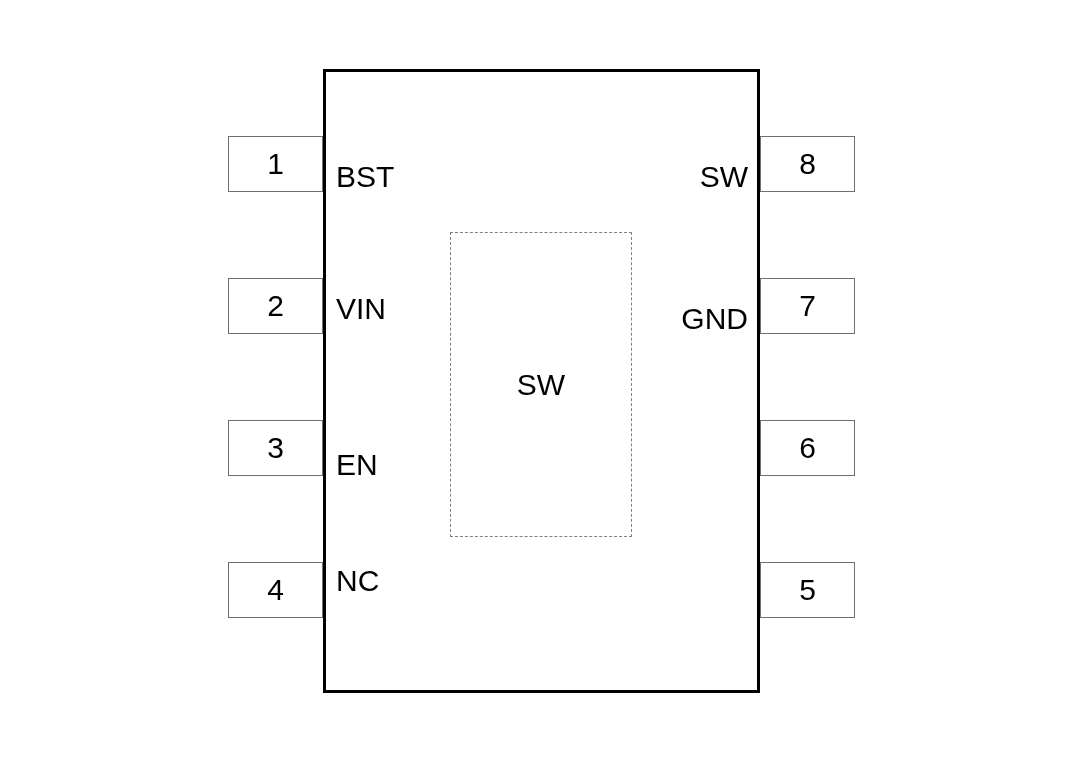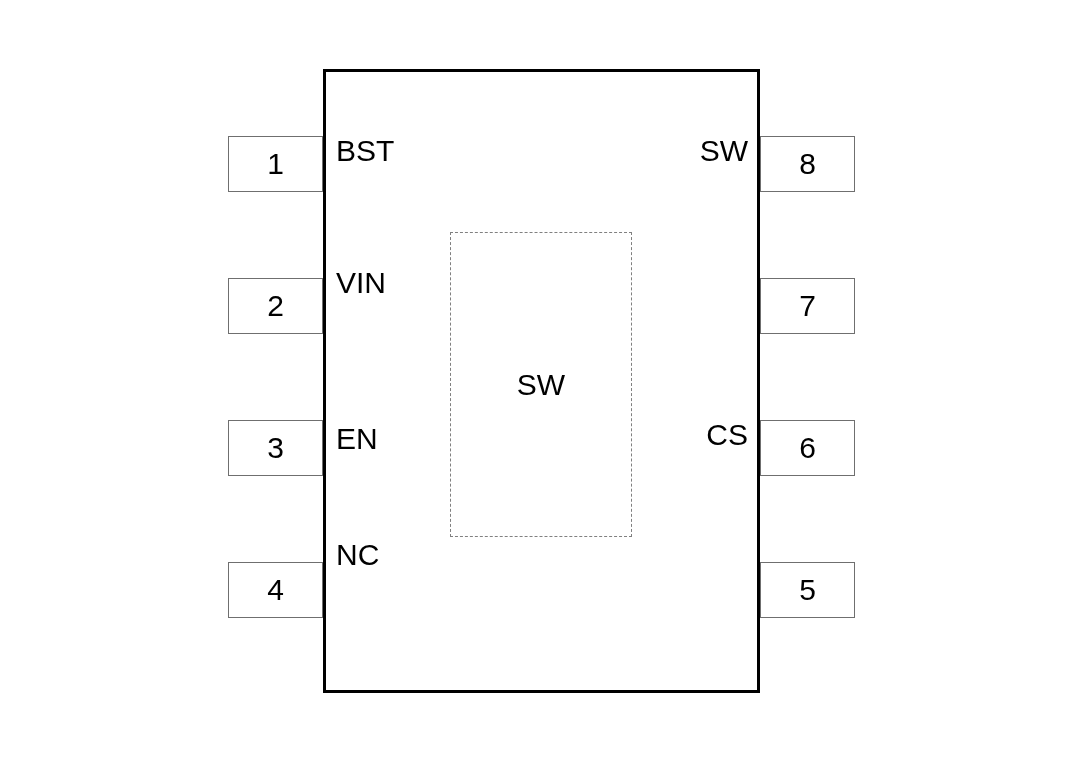--- a/index.html
+++ b/index.html
@@ -76,21 +76,21 @@
     font-size: 30px;
     color: #000000;
     line-height: 1;
   }
 
   
   .pin-name {
     position: absolute;
     height: 56px;
     display: flex;
-    align-items: flex-start;
+    align-items: flex-end;
     font-size: 30px;
     color: #000000;
     line-height: 1;
     z-index: 5;
     white-space: nowrap;
   }
   .pin-name.left {
     left: 336px;
     justify-content: flex-start;
   }
@@ -146,17 +146,17 @@
   <div class="pin-name left" style="top:424px">
     <span>EN</span>
   </div>
   <div class="pin-name left" style="top:540px">
     <span>NC</span>
   </div>
 
   <div class="pin-name right" style="top:136px">
     <span>SW</span>
   </div>
-  <div class="pin-name right" style="top:420px">
-    <span>CS</span>
+  <div class="pin-name right" style="top:278px">
+    <span>GND</span>
   </div>
 
 </div>
 
 </body></html>

